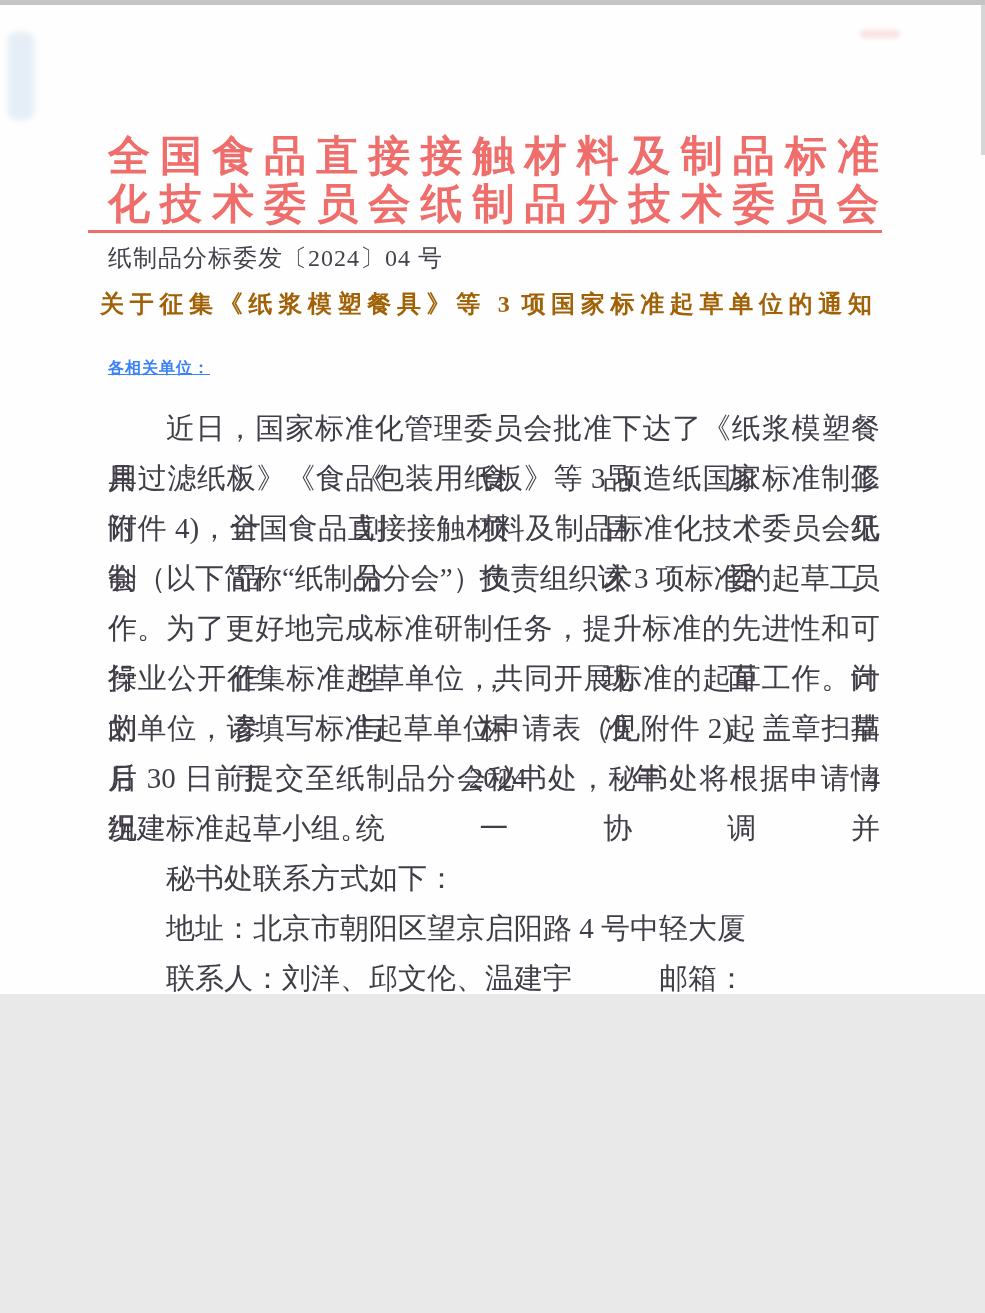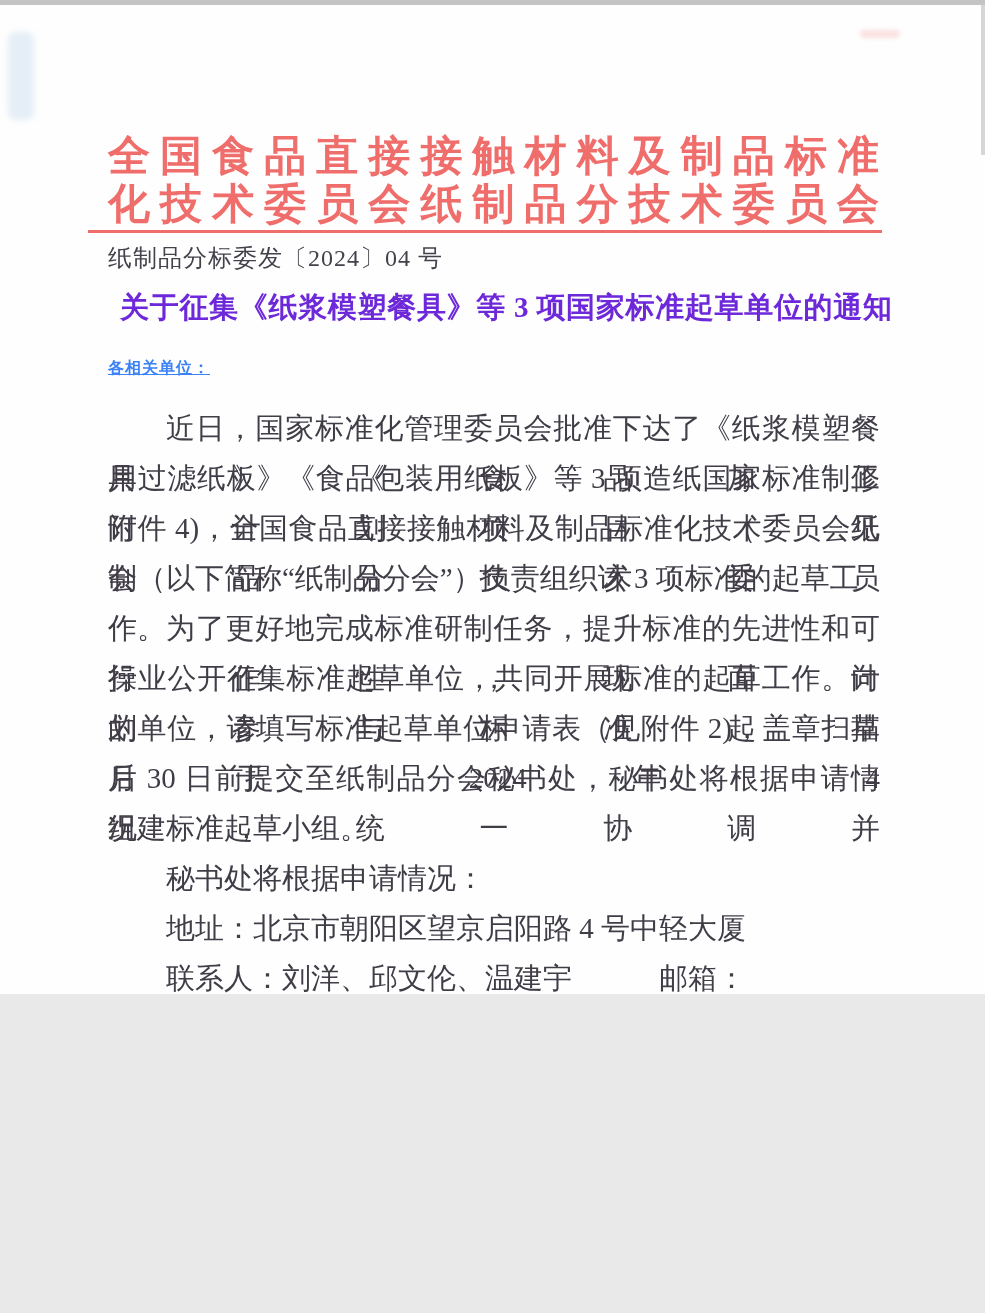--- a/index.html
+++ b/index.html
@@ -19,22 +19,22 @@
     color:#ef6e6c;font-size:42px;font-weight:bold;line-height:48px;
     text-align:justify;text-align-last:justify;letter-spacing:1px;
   }
   .red-underline{position:absolute;left:88px;top:230px;width:794px;height:3px;background:#ef6e6c;}
 
   .doc-number{
     position:absolute;left:108px;top:242px;width:772px;
     text-align:left;font-size:24px;color:#44414b;letter-spacing:1px;
   }
   .notice-title{
-    position:absolute;left:120px;top:288px;width:772px;
-    font-size:29px;font-weight:bold;color:#6d28d9;
+    position:absolute;left:100px;top:288px;width:772px;
+    font-size:24px;font-weight:bold;color:#a16207;
     text-align:justify;text-align-last:justify;
   }
   .salutation{
     position:absolute;left:108px;top:358px;
     font-size:16px;font-weight:bold;color:#3b82f6;letter-spacing:1px;text-decoration:underline;
   }
   .body-block{
     position:absolute;left:108px;top:403px;width:772px;
     font-size:29px;color:#403d47;
   }
@@ -80,21 +80,21 @@
   <div class="body-block">
     <div class="bl ind fill">近日，国家标准化管理委员会批准下达了《纸浆模塑餐具》《食品加工</div>
     <div class="bl fill">用过滤纸板》《食品包装用纸板》等 3 项造纸国家标准制修订计划项目（见</div>
     <div class="bl fill">附件 4)，全国食品直接接触材料及制品标准化技术委员会纸制品分技术委员</div>
     <div class="bl">会（以下简称“纸制品分会”）负责组织该 3 项标准的起草工作。</div>
     <div class="bl ind fill">为了更好地完成标准研制任务，提升标准的先进性和可操作性，现面向</div>
     <div class="bl fill">行业公开征集标准起草单位，共同开展标准的起草工作。计划参与标准起草</div>
     <div class="bl fill">的单位，请填写标准起草单位申请表（见附件 2)，盖章扫描后于 2024 年 4</div>
     <div class="bl fill">月 30 日前提交至纸制品分会秘书处，秘书处将根据申请情况，统一协调并</div>
     <div class="bl">组建标准起草小组。</div>
-    <div class="bl ind">秘书处将根据申请情况：</div>
+    <div class="bl ind">秘书处联系方式如下：</div>
     <div class="bl ind">地址：北京市朝阳区望京启阳路 4 号中轻大厦</div>
     <div class="bl ind">联系人：刘洋、邱文伦、温建宇　　　邮箱：TC141cnppri@129.com</div>
     <div class="bl ind">联系电话：010-64778060、64778027、64778128</div>
   </div>
 
   <div class="signature">
     <div class="sig-line">全国食品直接接触材料及制品标准化技术委员会</div>
     <div class="sig-line">纸制品分技术委员会</div>
     <div class="sig-line">2024 年 4 月 9 日</div>
   </div>

